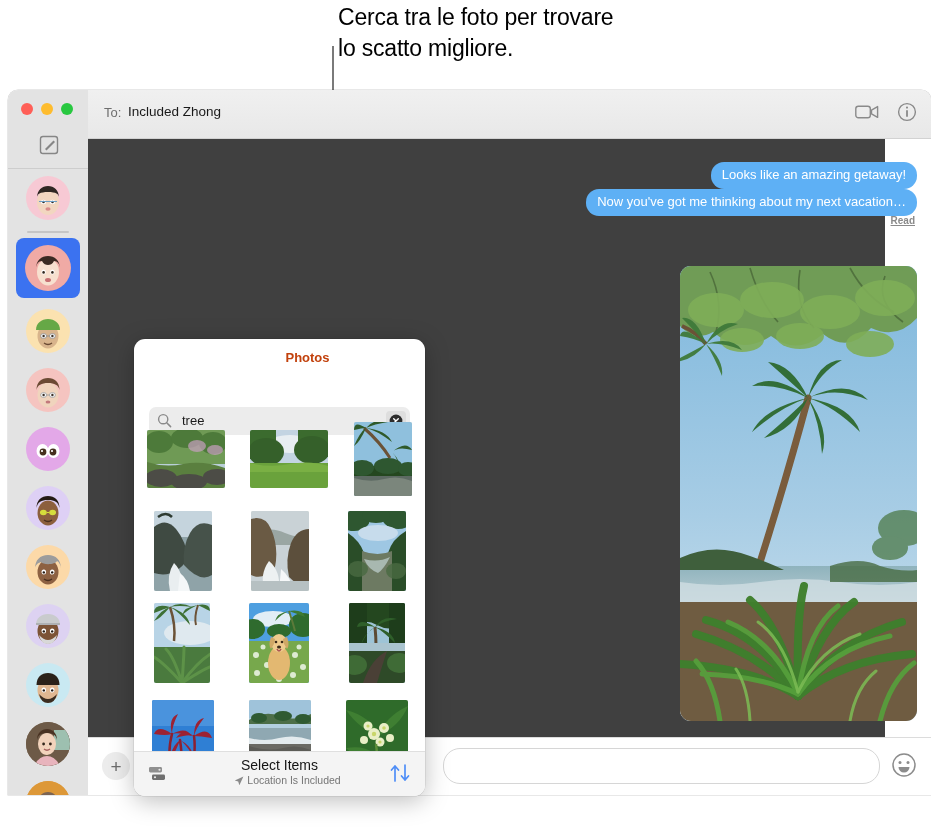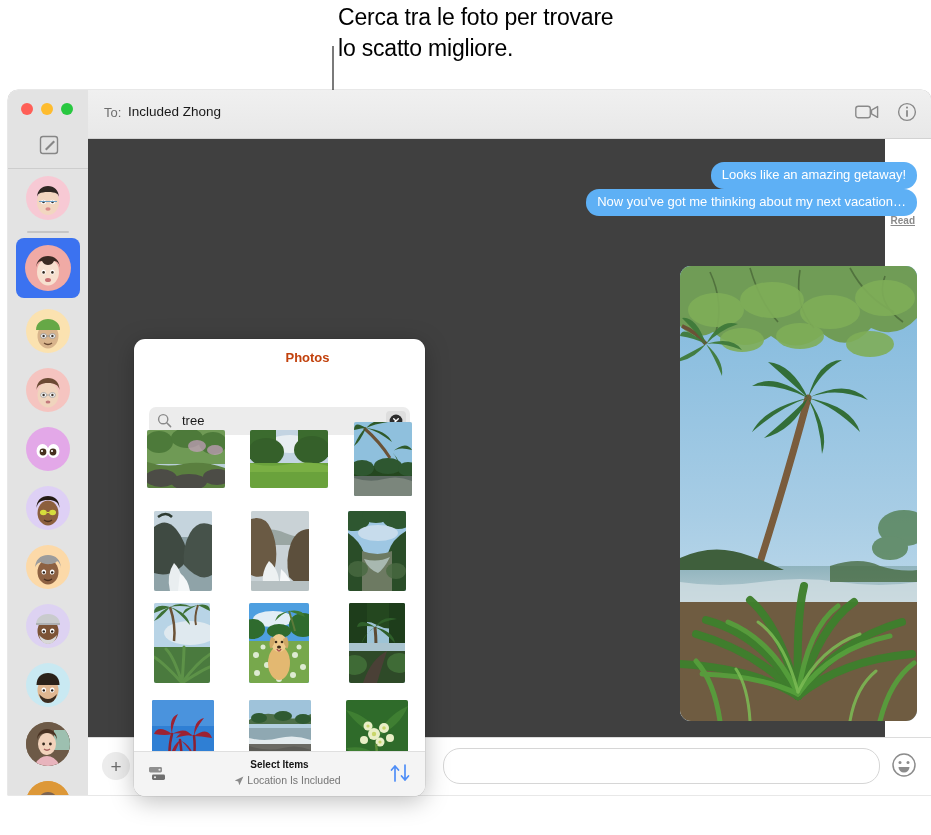--- a/index.html
+++ b/index.html
@@ -318,22 +318,22 @@
     background: #f4f4f4;
     border-top: 0.5px solid #dfdfdf;
   }
   .footer-center {
     position: absolute;
     left: 0; top: 5px;
     width: 291px;
     text-align: center;
   }
   .select-items {
-    font-size: 10px;
-    font-weight: bold;
+    font-size: 14px;
+    font-weight: normal;
     color: #141414;
     line-height: 16px;
   }
   .loc-row {
     font-size: 10.5px;
     color: #757575;
     line-height: 14px;
     padding-left: 16px;
   }
   .loc-row svg { vertical-align: -2px; margin-right: 3px; }

